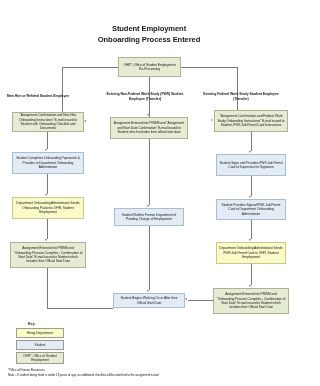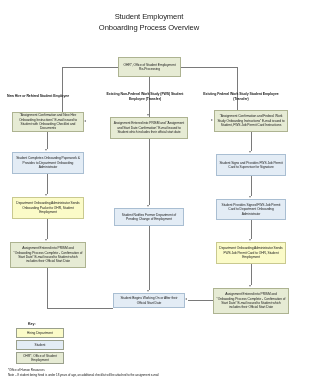--- a/index.html
+++ b/index.html
@@ -15,25 +15,25 @@
     overflow: hidden;
     color: #1a1a1a;
   }
   #canvas {
     position: absolute;
     left: 0; top: 0;
     width: 298px; height: 386px;
   }
   .title {
     position: absolute;
-    left: 0; top: 12px;
+    left: 0; top: 24px;
     width: 298px;
     text-align: center;
     font-size: 7.6px;
-    font-weight: normal;
+    font-weight: bold;
     line-height: 10.5px;
     letter-spacing: -0.1px;
   }
   .title div { display: block; }
 
   .colhdr {
     position: absolute;
     text-align: center;
     font-size: 3.5px;
     font-weight: bold;
@@ -110,21 +110,21 @@
     letter-spacing: -0.05px;
   }
 </style>
 </head>
 <body>
 
 <div id="canvas">
 
   <div class="title">
     <div>Student Employment</div>
-    <div>Onboarding Process Overview</div>
+    <div>Onboarding Process Entered</div>
   </div>
 
   <div class="box green" style="left:118px; top:57px; width:63px; height:20px;">OHR*, Office of Student Employment Re-Processing</div>
 
   <div class="ln vl" style="left:149px; top:77px; height:0px;"></div>
   <div class="ln hl" style="left:62px; top:67px; width:56px;"></div>
   <div class="ln hl" style="left:181px; top:67px; width:56px;"></div>
   <div class="ln vl" style="left:62px; top:67px; height:55px;"></div>
   <div class="ln vl" style="left:237px; top:67px; height:51px;"></div>
   <div class="ln vl" style="left:149px; top:77px; height:40px;"></div>

